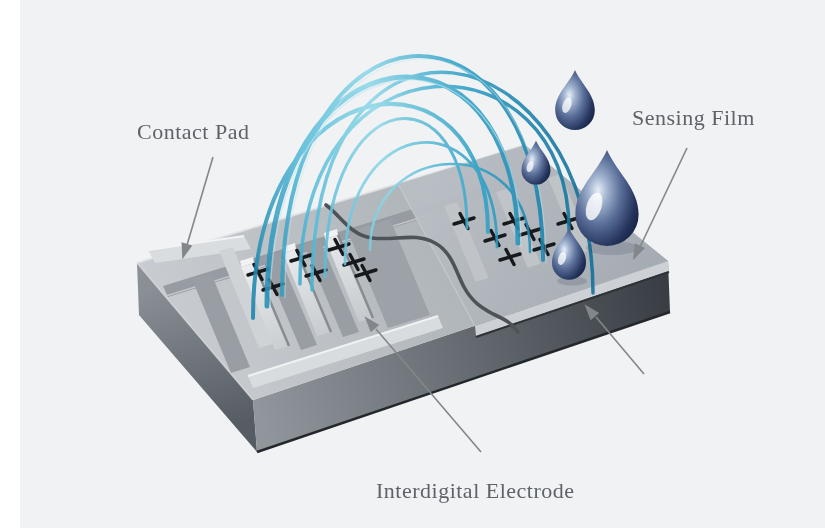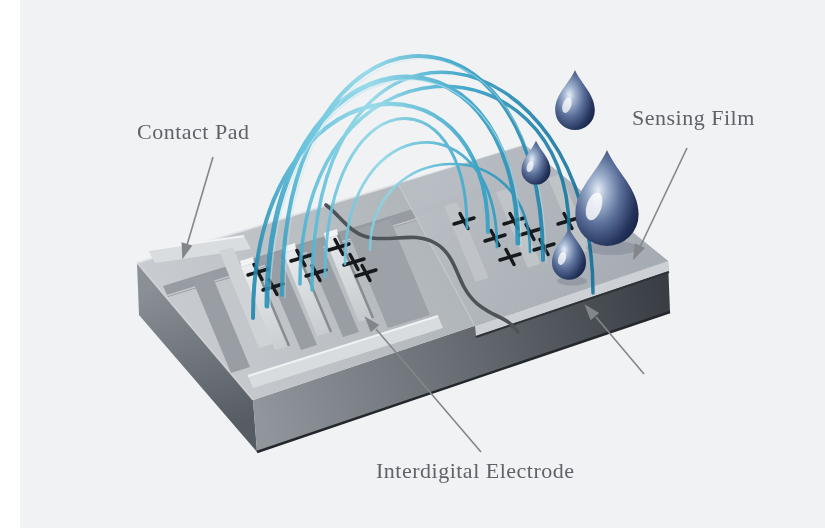--- a/index.html
+++ b/index.html
@@ -16,21 +16,21 @@
     position:absolute;
     font-size:22px;
     color:#5e6269;
     letter-spacing:0.5px;
     white-space:nowrap;
     user-select:none;
   }
   .lbl-contact{left:117px;top:119px;}
   .lbl-sensing{left:612px;top:105px;}
   .lbl-alumina{left:545px;top:380px;}
-  .lbl-interdigital{left:356px;top:458px;}
+  .lbl-interdigital{left:356px;top:478px;}
 </style>
 </head>
 <body>
 
 <div class="stage">
 
   <svg class="diagram-svg" width="825" height="528" viewBox="0 0 825 528">
     <defs>
       <linearGradient id="topFace" gradientUnits="userSpaceOnUse" x1="170" y1="380" x2="600" y2="150">
         <stop offset="0" stop-color="#c9cdd1"></stop>

